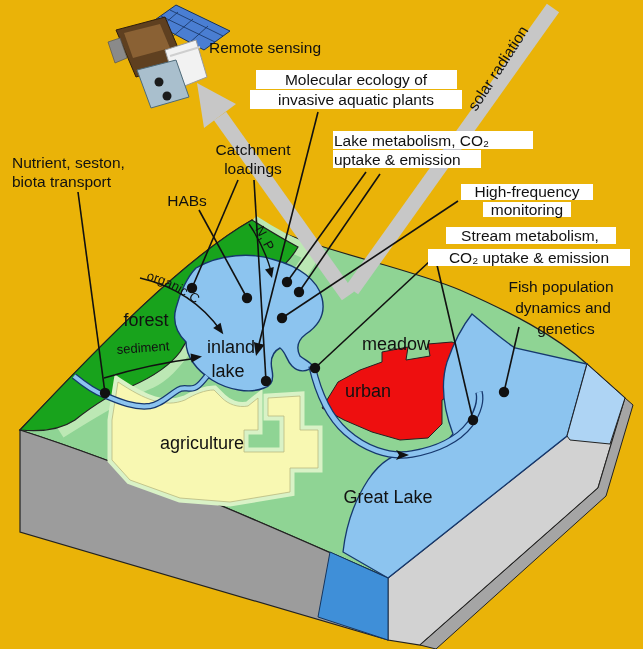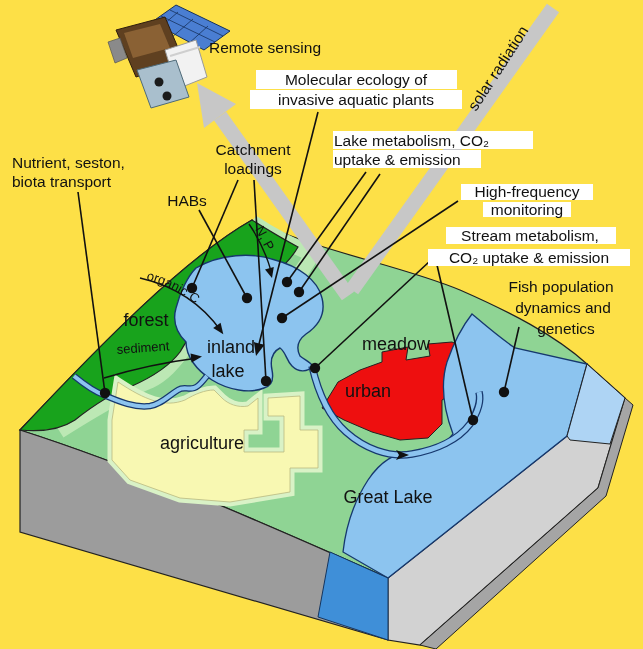--- a/index.html
+++ b/index.html
@@ -3,21 +3,21 @@
 <meta charset="utf-8">
 <style>
   :root{
     --forest:#18a31c; --meadow:#8fd494; --pale:#bce8b4; --halo:#d9f2c6;
     --agri:#f8f8b2; --urbanred:#ee0f0f; --lake:#8cc4ef; --lakeline:#1b3a70;
     --grayface:#9c9c9c; --baseband:#d2d2d2; --darkstrip:#a5a5a5;
     --beam:#c7c7c7; --darkwater:#3f8fd8; --waterside:#aed4f4;
     --ink:#111111; --urbantext:#8b1a10; --laketext:#223a70;
   }
   html,body{margin:0;padding:0;background:#ffffff;}
-  .stage{width:643px;height:649px;position:relative;background:#fde047;overflow:hidden;}
+  .stage{width:643px;height:649px;position:relative;background:#eab308;overflow:hidden;}
   svg{display:block;}
   text{font-family:"Liberation Sans","DejaVu Sans",sans-serif;fill:var(--ink);}
   .callout{font-size:15.5px;}
   .terrain{font-size:18px;}
   .flux{font-size:13px;}
   .ctr{text-anchor:middle;}
 </style>
 </head>
 <body>
 

